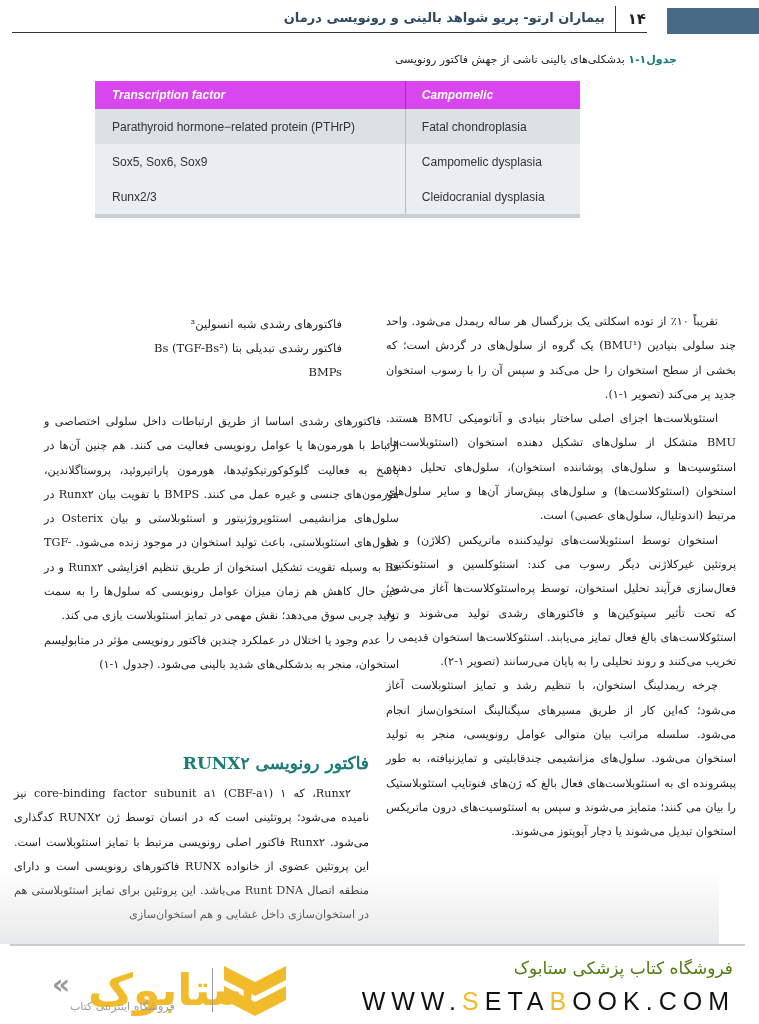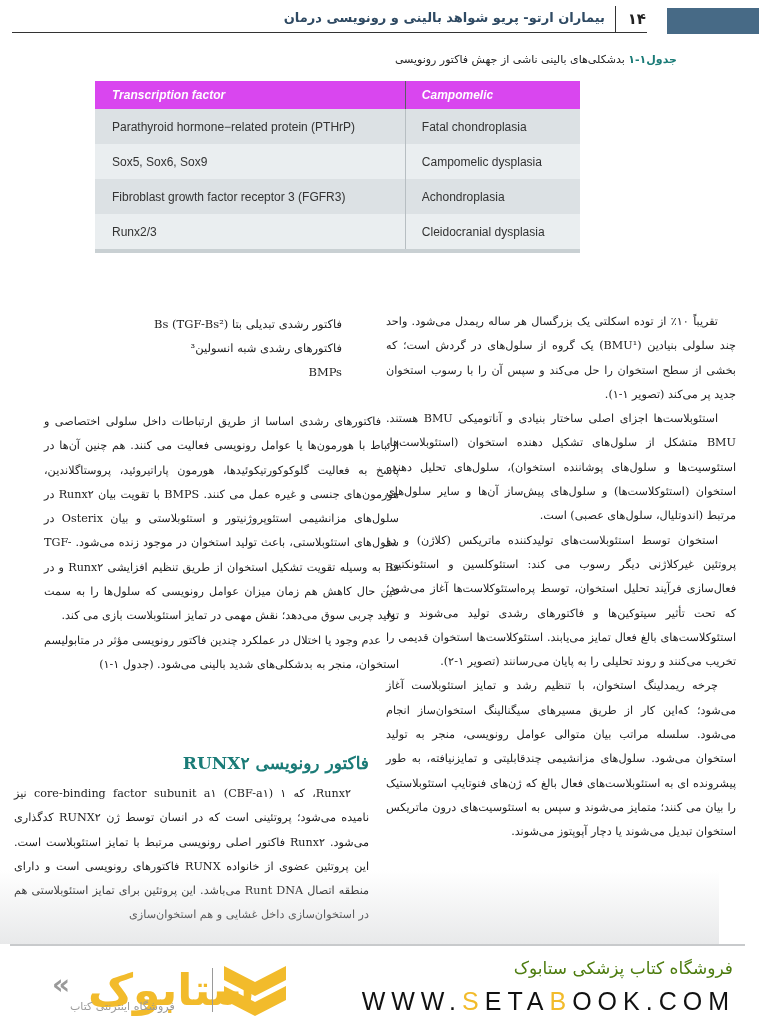--- a/index.html
+++ b/index.html
@@ -61,41 +61,37 @@
   </thead>
   <tbody>
     <tr class="odd">
       <td>Parathyroid hormone−related protein (PTHrP)</td>
       <td class="c2">Fatal chondroplasia</td>
     </tr>
     <tr class="even">
       <td>Sox5, Sox6, Sox9</td>
       <td class="c2">Campomelic dysplasia</td>
     </tr>
-    <tr class="odd">
-      <td>Fibroblast growth factor receptor 3 (FGFR3)</td>
-      <td class="c2">Achondroplasia</td>
-    </tr>
     <tr class="even">
       <td>Runx2/3</td>
       <td class="c2">Cleidocranial dysplasia</td>
     </tr>
   </tbody>
 </table>
 
 <div class="col col-right">
   <p class="indent">تقریباً ۱۰٪ از توده اسکلتی یک بزرگسال هر ساله ریمدل می‌شود. واحد چند سلولی بنیادین (BMU¹) یک گروه از سلول‌های در گردش است؛ که بخشی از سطح استخوان را حل می‌کند و سپس آن را با رسوب استخوان جدید پر می‌کند (تصویر ۱-۱).</p>
   <p class="indent">استئوبلاست‌ها اجزای اصلی ساختار بنیادی و آناتومیکی BMU هستند. BMU متشکل از سلول‌های تشکیل دهنده استخوان (استئوبلاست‌ها، استئوسیت‌ها و سلول‌های پوشاننده استخوان)، سلول‌های تحلیل دهنده استخوان (استئوکلاست‌ها) و سلول‌های پیش‌ساز آن‌ها و سایر سلول‌های مرتبط (اندوتلیال، سلول‌های عصبی) است.</p>
   <p class="indent">استخوان توسط استئوبلاست‌های تولیدکننده ماتریکس (کلاژن) و دو پروتئین غیرکلاژنی دیگر رسوب می کند: استئوکلسین و استئونکتین. فعال‌سازی فرآیند تحلیل استخوان، توسط پره‌استئوکلاست‌ها آغاز می‌شود؛ که تحت تأثیر سیتوکین‌ها و فاکتورهای رشدی تولید می‌شوند و به استئوکلاست‌های بالغ فعال تمایز می‌یابند. استئوکلاست‌ها استخوان قدیمی را تخریب می‌کنند و روند تحلیلی را به پایان می‌رسانند (تصویر ۱-۲).</p>
   <p class="indent">چرخه ریمدلینگ استخوان، با تنظیم رشد و تمایز استئوبلاست آغاز می‌شود؛ که‌این کار از طریق مسیرهای سیگنالینگ استخوان‌ساز انجام می‌شود. سلسله مراتب بیان متوالی عوامل رونویسی، منجر به تولید استخوان می‌شود. سلول‌های مزانشیمی چندقابلیتی و تمایزنیافته، به طور پیشرونده ای به استئوبلاست‌های فعال بالغ که ژن‌های فنوتایپ استئوبلاستیک را بیان می کنند؛ متمایز می‌شوند و سپس به استئوسیت‌های درون ماتریکس استخوان تبدیل می‌شوند یا دچار آپوپتوز می‌شوند.</p>
 </div>
 
 <div class="list">
+  <div>فاکتورهای رشدی شبه انسولین³</div>
   <div>فاکتور رشدی تبدیلی بتا Bs (TGF-Bs²)</div>
-  <div>فاکتورهای رشدی شبه انسولین³</div>
   <div>BMPs</div>
 </div>
 
 <div class="col col-left">
   <p class="indent">فاکتورهای رشدی اساسا از طریق ارتباطات داخل سلولی اختصاصی و ارتباط با هورمون‌ها یا عوامل رونویسی فعالیت می کنند. هم چنین آن‌ها در پاسخ به فعالیت گلوکوکورتیکوئیدها، هورمون پاراتیروئید، پروستاگلاندین، هورمون‌های جنسی و غیره عمل می کنند. BMPS با تقویت بیان Runx۲ در سلول‌های مزانشیمی استئوپروژنیتور و استئوبلاستی و بیان Osterix در سلول‌های استئوبلاستی، باعث تولید استخوان در موجود زنده می‌شود. TGF-Bs به وسیله تقویت تشکیل استخوان از طریق تنظیم افزایشی Runx۲ و در عین حال کاهش هم زمان میزان عوامل رونویسی که سلول‌ها را به سمت تولید چربی سوق می‌دهد؛ نقش مهمی در تمایز استئوبلاست بازی می کند.</p>
   <p class="indent">عدم وجود یا اختلال در عملکرد چندین فاکتور رونویسی مؤثر در متابولیسم استخوان، منجر به بدشکلی‌های شدید بالینی می‌شود. (جدول ۱-۱)</p>
 </div>
 
 <div class="section-title">فاکتور رونویسی RUNX۲</div>
 

